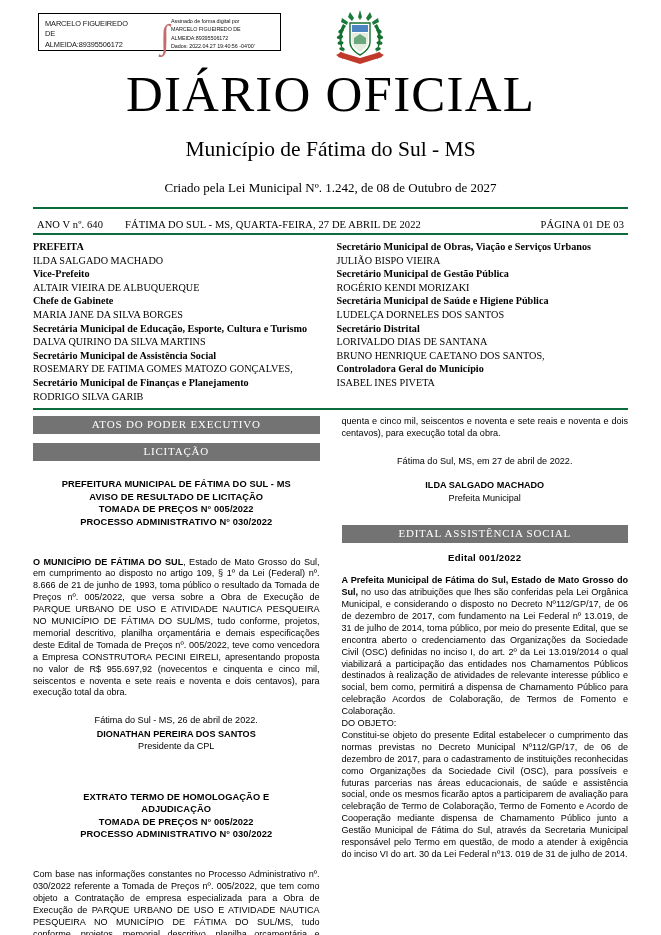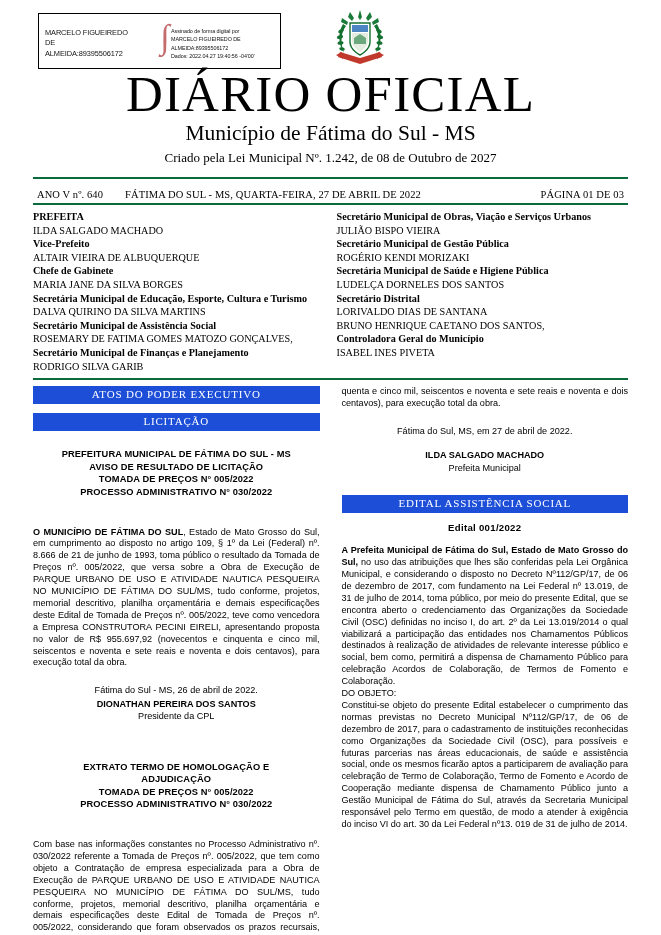--- a/index.html
+++ b/index.html
@@ -29,25 +29,25 @@
     position: relative;
     height: 62px;
     padding-top: 14px;
     box-sizing: border-box;
   }
   .sig-box {
     position: absolute;
     left: 5px;
     top: 13px;
     width: 243px;
-    height: 56px;
+    height: 38px;
     border: 1px solid #000;
     box-sizing: border-box;
     display: flex;
-    align-items: center;
+    align-items: flex-end;
   }
   .sig-name {
     width: 118px;
     font-family: "Liberation Sans", sans-serif;
     font-size: 7.4px;
     line-height: 10.5px;
     padding: 5px 2px 0 6px;
     letter-spacing: -0.1px;
     box-sizing: border-box;
     color: #111;
@@ -91,21 +91,21 @@
     font-size: 51px;
     line-height: 52px;
     letter-spacing: 1.2px;
     font-weight: normal;
     margin: 0;
     font-family: "Liberation Serif", "DejaVu Serif", serif;
   }
   .dosub {
     font-size: 21.5px;
     line-height: 26px;
-    margin: 0;
+    margin: 16px;
     font-weight: normal;
   }
   .dolaw {
     font-size: 13px;
     line-height: 20px;
     margin: 2px 0 0 0;
     font-weight: normal;
   }
 
   
@@ -153,21 +153,21 @@
   }
   .col {
     width: 50%;
     box-sizing: border-box;
     font-family: "Liberation Sans", "DejaVu Sans", sans-serif;
   }
   .col.left  { padding-right: 11px; }
   .col.right { padding-left: 11px; }
 
   .greenbar {
-    background: #1d4ed8;
+    background: #737373;
     color: #ffffff;
     text-align: center;
     font-family: "Liberation Serif", serif;
     font-size: 11px;
     letter-spacing: 0.8px;
     line-height: 15px;
     padding: 1px 0 2px 0;
     margin-bottom: 9px;
   }
   .greenbar.tight { margin-bottom: 8px; }

